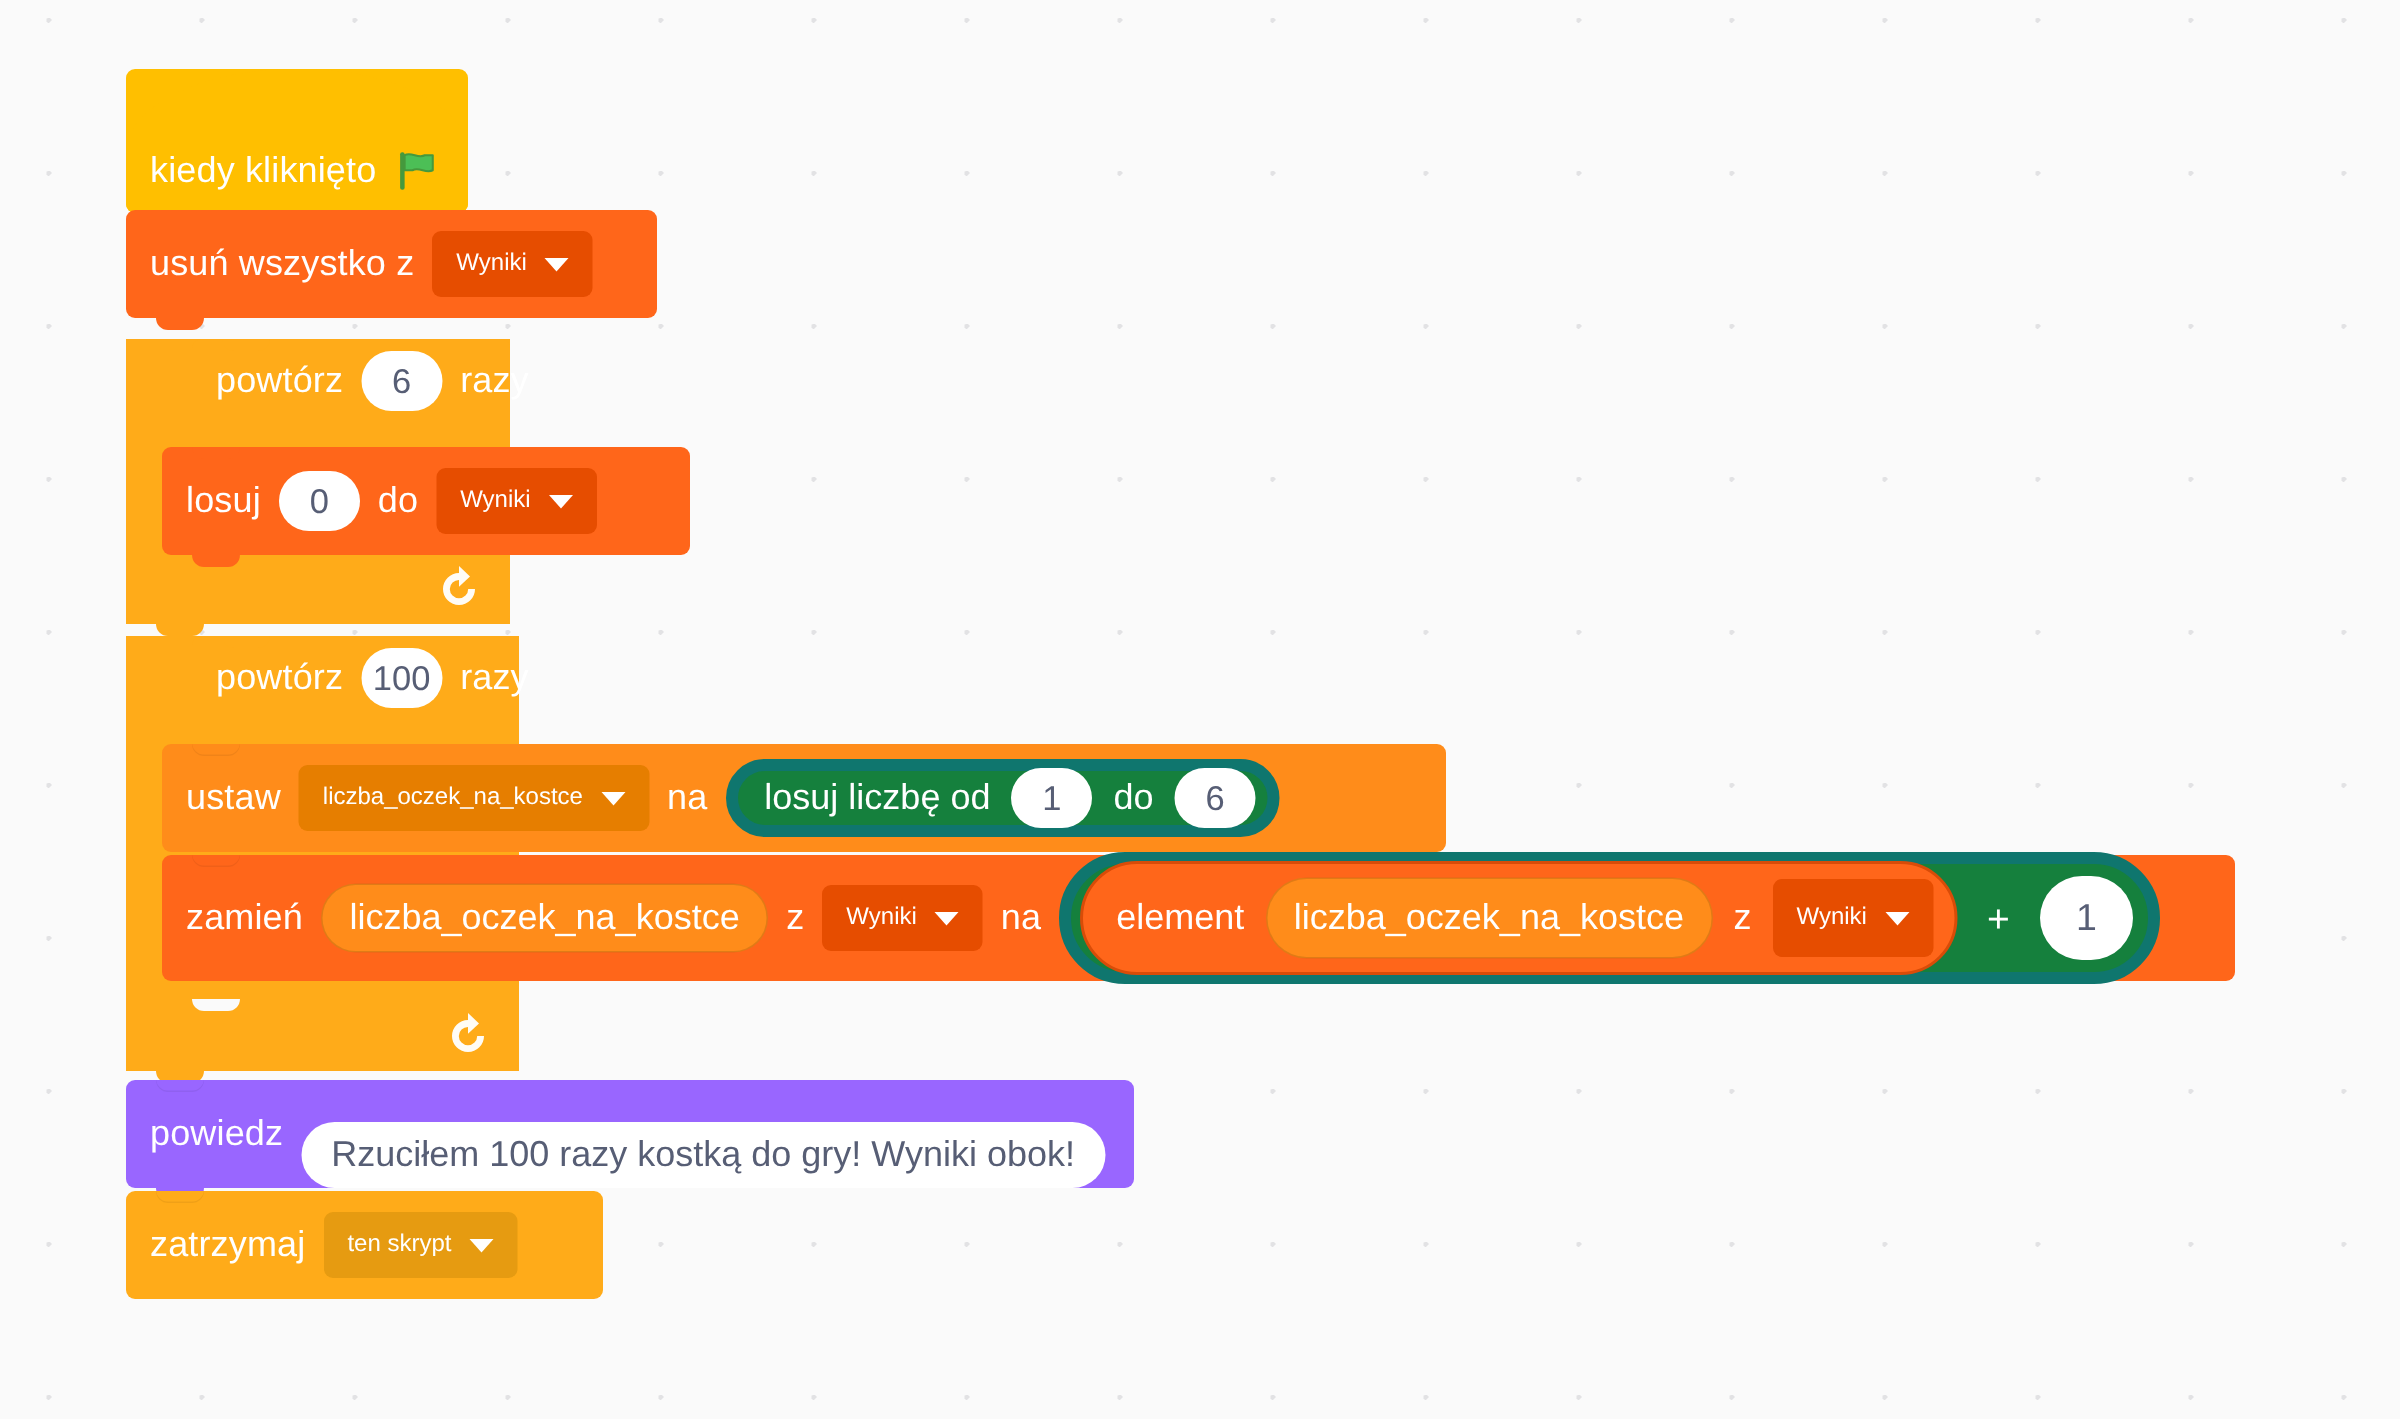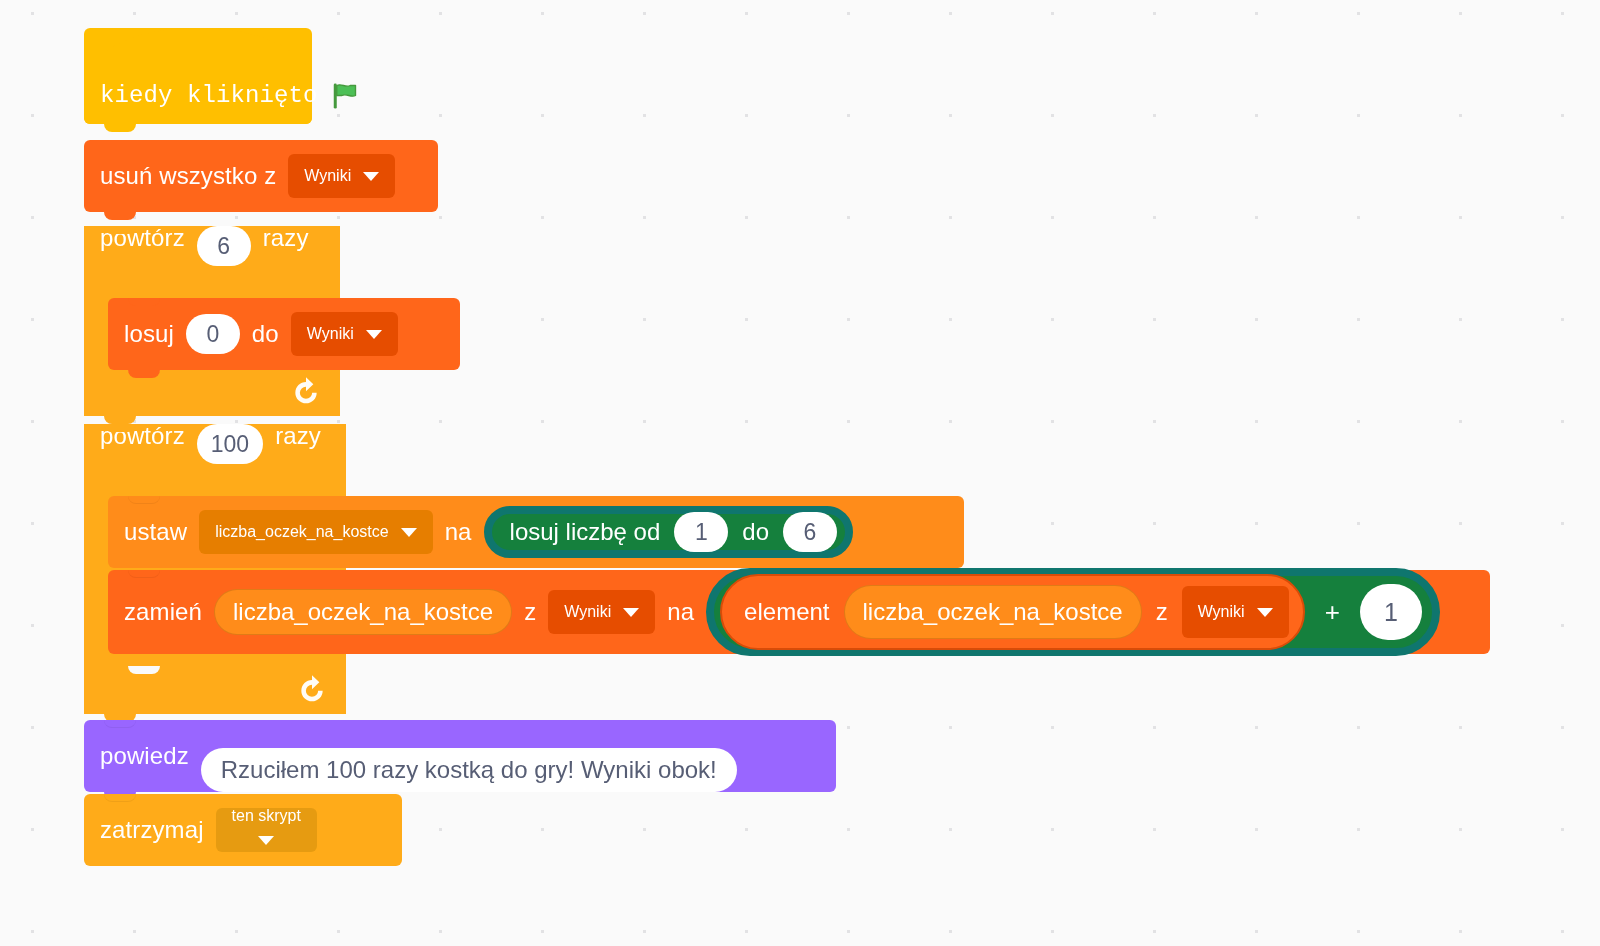--- a/index.html
+++ b/index.html
@@ -82,25 +82,26 @@
     left: 20px; bottom: -8px;
     width: 32px; height: 8px;
     background: inherit;
     border-radius: 0 0 8px 8px;
   }
 
   
   .cblock { position: absolute; }
   .cblock .c-top {
     position: relative;
-    display: flex; gap: 12px;
+    display: flex; align-items: center; gap: 12px;
     padding: 0 16px;
     border-radius: 6px 6px 0 0;
     background: inherit;
     height: 56px;
+    margin-left: 44px;
   }
   .cblock .c-top::before {
     content: "";
     position: absolute;
     left: 20px; top: 0;
     width: 32px; height: 8px;
     background: inherit;
     border-radius: 0 0 8px 8px;
   }
   .cblock .c-left {
@@ -224,21 +225,21 @@
   .c-control  { background: #FFAB19; }
   .c-lists    { background: #FF661A; }
   .c-vars     { background: #FF8C1A; }
   .c-looks    { background: #9966FF; }
 </style>
 </head>
 <body>
 
 <div id="canvas">
 
-  <div class="hat c-events" style="left:84px; top:28px; width:228px; height:96px;font-family:Liberation Mono, monospace;">
+  <div class="hat c-events" style="left:84px; top:46px; width:228px; height:96px;">
     <div class="hat-dome"></div>
     <div class="hat-body">
       <span class="lbl">kiedy kliknięto</span>
       <svg class="flag-icon" viewBox="0 0 24 24">
         <rect x="3" y="2" width="2.4" height="20" rx="1.1" fill="#45993D"></rect>
         <path d="M5.4 3.6 C9 1.6 12.6 5.6 16.2 3.6 L20.4 3.6 L20.4 11.6 C16.8 13.6 13.2 9.6 9.6 11.6 L5.4 11.6 Z" fill="#4CBF56" stroke="#45993D" stroke-width="1.1" stroke-linejoin="round"></path>
       </svg>
     </div>
     <div class="nub"></div>
   </div>
@@ -330,26 +331,26 @@
         <span class="dropdown" style="background:#E64D00; height:52px;">
           <span>Wyniki</span>
           <i class="dd-arrow"></i>
         </span>
       </span>
       <span class="lbl" style="font-size:26px;">+</span>
       <span class="num-input" style="height:56px; min-width:62px; border-radius:28px; font-size:25px;">1</span>
     </span>
   </div>
 
-  <div class="block c-looks" style="left:84px; top:720px; width:752px; height:72px;">
+  <div class="block c-looks" style="left:84px; top:720px; width:672px; height:72px;">
     <span class="lbl">powiedz</span>
     <span class="text-input">Rzuciłem 100 razy kostką do gry! Wyniki obok!</span>
   </div>
 
   <div class="block c-control no-bottom" style="left:84px; top:794px; width:318px; height:72px;">
     <span class="lbl">zatrzymaj</span>
-    <span class="dropdown" style="background:#E69B11;flex-direction:column;">
+    <span class="dropdown" style="background:#E69B11;">
       <span>ten skrypt</span>
       <i class="dd-arrow"></i>
     </span>
   </div>
 
 </div>
 
 </body></html>

